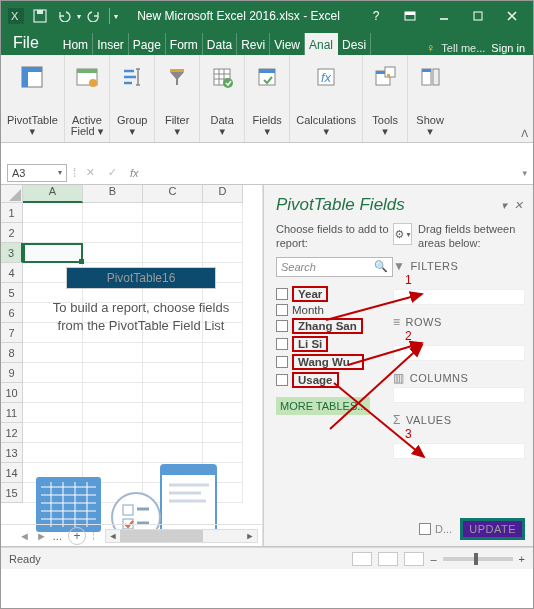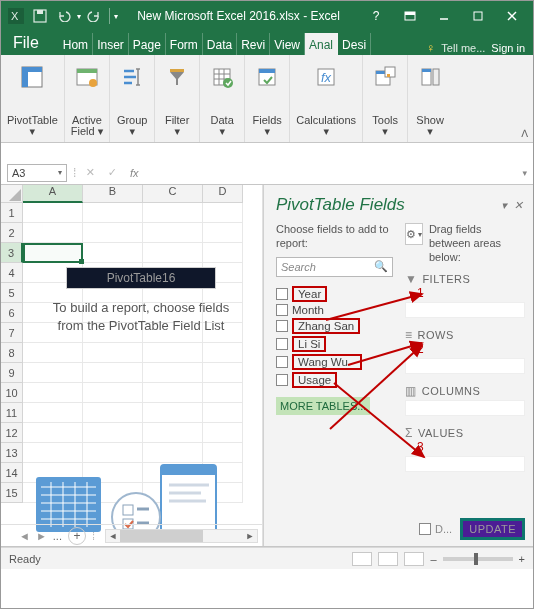--- a/index.html
+++ b/index.html
@@ -44,50 +44,50 @@
   .colhdrs { display:flex; margin-left:22px; }
   .colhdr { height:18px; background:#f3f3f3; border-right:1px solid #d4d4d4; border-bottom:1px solid #d4d4d4; text-align:center; font-size:11px; color:#555; flex:0 0 60px; }
   .colhdr.sel { background:#d6e9d8; border-bottom:2px solid #217346;}
   .rowhdr { width:22px; background:#f3f3f3; border-right:1px solid #d4d4d4; border-bottom:1px solid #d4d4d4; text-align:center; font-size:11px; color:#555; height:20px; display:flex;align-items:center;justify-content:center;}
   .rowhdr.sel { background:#d6e9d8; border-right:2px solid #217346;}
   .gridrow { display:flex; }
   .cell { flex:0 0 60px; height:20px; border-right:1px solid #e8e8e8; border-bottom:1px solid #e8e8e8; }
   .grid { position:absolute; top:18px; left:0; }
 
   .instruction-overlay { position:absolute; left:40px; top:82px; width:200px; }
-  .pvtname { border:1px solid #cfcfcf; background:#0f172a; color:#9a9a9a; text-align:center; padding:3px 16px; font-size:12px; width:150px; margin:0 auto 10px auto;}
+  .pvtname { border:1px solid #cfcfcf; background:#0c4a6e; color:#9a9a9a; text-align:center; padding:3px 16px; font-size:12px; width:150px; margin:0 auto 10px auto;}
   .pvtmsg { font-size:13px; color:#555; text-align:center; line-height:1.35; }
 
   .illus { position:absolute; left:30px; bottom:4px; width:210px; height:85px; }
 
   .sheet-tabs { height:22px; display:flex; align-items:center; border-top:1px solid #e0e0e0; padding-left:18px; gap:6px; font-size:11px; color:#666; position:absolute; bottom:0; left:0; right:0;}
   .tabnav { color:#999; }
   .addsheet { width:18px;height:18px;border:1px solid #ccc;border-radius:50%;display:flex;align-items:center;justify-content:center;font-size:12px;color:#666;}
   .hscroll { flex:1; margin:0 4px; height:14px; background:#f3f3f3; border:1px solid #ddd; position:relative;}
   .hscroll .thumb{ position:absolute; left:0; top:0; bottom:0; width:70%; background:#cfcfcf;}
   .hscroll .arrow{ position:absolute; top:0; bottom:0; width:14px; display:flex;align-items:center;justify-content:center; color:#666; font-size:9px;}
   .hscroll .arrow.l{left:0;} .hscroll .arrow.r{right:0;}
 
   
   .fieldpane { flex:1; background:#f3f3f3; border-left:1px solid #d0d0d0; padding:10px 8px 0 12px; position:relative;}
   .fp-head { display:flex; align-items:center; justify-content:space-between;font-style:italic;}
   .fp-title { font-size:17px; color:#217346; }
   .fp-ctrl { color:#777; font-size:11px; letter-spacing:2px;}
-  .fp-sub { display:flex; gap:12px; margin-top:8px; align-items:flex-start;}
+  .fp-sub { display:flex; margin-top:8px; align-items:flex-start;}
   .fp-left { flex:0 0 115px;}
   .fp-right { flex:1;}
   .choose-txt { font-size:11px; color:#555; line-height:1.25;}
   .gearbox { width:28px; height:22px; border:1px solid #c8c8c8; background:#fff; margin:6px 0 0 28px; display:flex;align-items:center;justify-content:center; gap:2px; color:#666; font-size:11px;}
   .drag-txt { font-size:11px; color:#555; line-height:1.25; }
   .searchbox { margin-top:6px; width:117px; height:20px; border:1px solid #b8b8b8; background:#fff; display:flex; align-items:center; justify-content:space-between; padding:0 4px; color:#888; font-size:11px; font-style:italic;}
   .searchbox .mag { color:#2a6fb3; font-style:normal;}
   .flist { margin-top:8px;}
   .frow { display:flex; align-items:center; gap:4px; padding:1px 0; font-size:11.5px; color:#444;}
   .chk { width:12px;height:12px;border:1px solid #888;background:#fff; flex:0 0 12px;}
-  .fbox { border:2px solid #c00000; padding:0 4px; }
+  .fbox { border:2px solid #c00000; padding:0 4px;font-weight:bold; }
   .more { margin-top:8px; background:#c3e3b8; color:#1f6a3d; font-size:11px; padding:3px 4px; display:inline-block;}
   
   .areas { margin-top:8px;}
   .area { margin-bottom:10px;}
   .area-h { display:flex; align-items:center; gap:5px; color:#666; font-size:11px; letter-spacing:.5px;}
   .area-h .sym { color:#888; font-size:12px;}
   .area-num { color:#c00000; font-size:12px; margin-left:10px; display:inline-block; padding:0 2px;}
   .area-slot { height:16px; background:#fff; border:1px solid #eee; margin-top:2px;}
 
   .fp-foot { position:absolute; bottom:6px; right:8px; left:12px; display:flex; align-items:center; justify-content:flex-end; gap:8px;}

